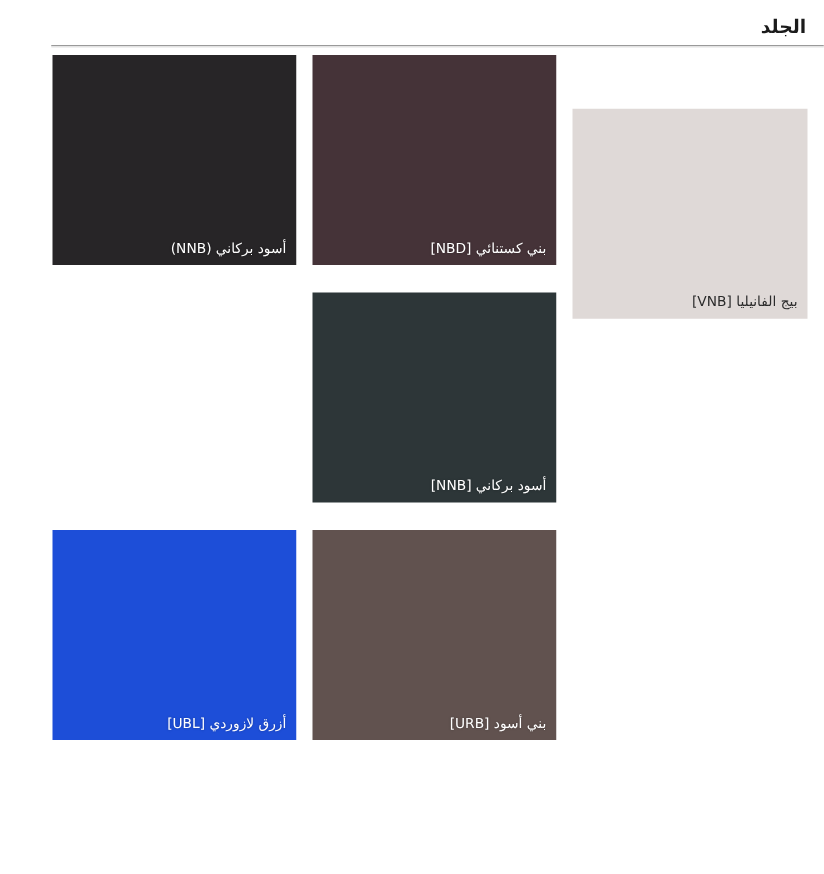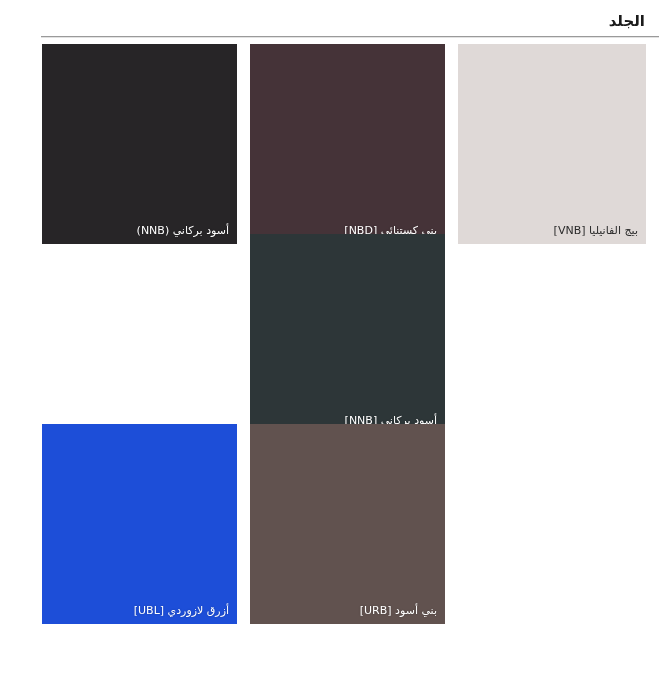--- a/index.html
+++ b/index.html
@@ -80,21 +80,21 @@
     position: relative;
     height: 172px;
   }
   .cell.empty {
     background: transparent;
   }
 
   .swatch {
     position: relative;
     width: 100%;
-    height: 200px;
+    height: 168px;
     box-sizing: border-box;
     overflow: hidden;
   }
 
   .swatch-label {
     position: absolute;
     right: 8px;
     bottom: 6px;
     direction: rtl;
     text-align: right;
@@ -129,21 +129,21 @@
         <div class="swatch" style="background: rgb(39, 37, 39);">
           <div class="swatch-label on-dark">أسود بركاني (NNB)</div>
         </div>
       </div>
       <div class="cell">
         <div class="swatch" style="background: rgb(69, 51, 56);">
           <div class="swatch-label on-dark">بني كستنائي [NBD]</div>
         </div>
       </div>
       <div class="cell">
-        <div class="swatch" style="background: rgb(223, 217, 215);">
+        <div class="swatch" style="background: rgb(223, 217, 215); margin-top: 43px;">
           <div class="swatch-label on-light">بيج الفانيليا [VNB]</div>
         </div>
       </div>
       <div class="cell empty"></div>
       <div class="cell">
         <div class="swatch" style="background: rgb(45, 54, 56); padding-left: 28px;">
           <div class="swatch-label on-dark">أسود بركاني [NNB]</div>
         </div>
       </div>
       <div class="cell empty"></div>

